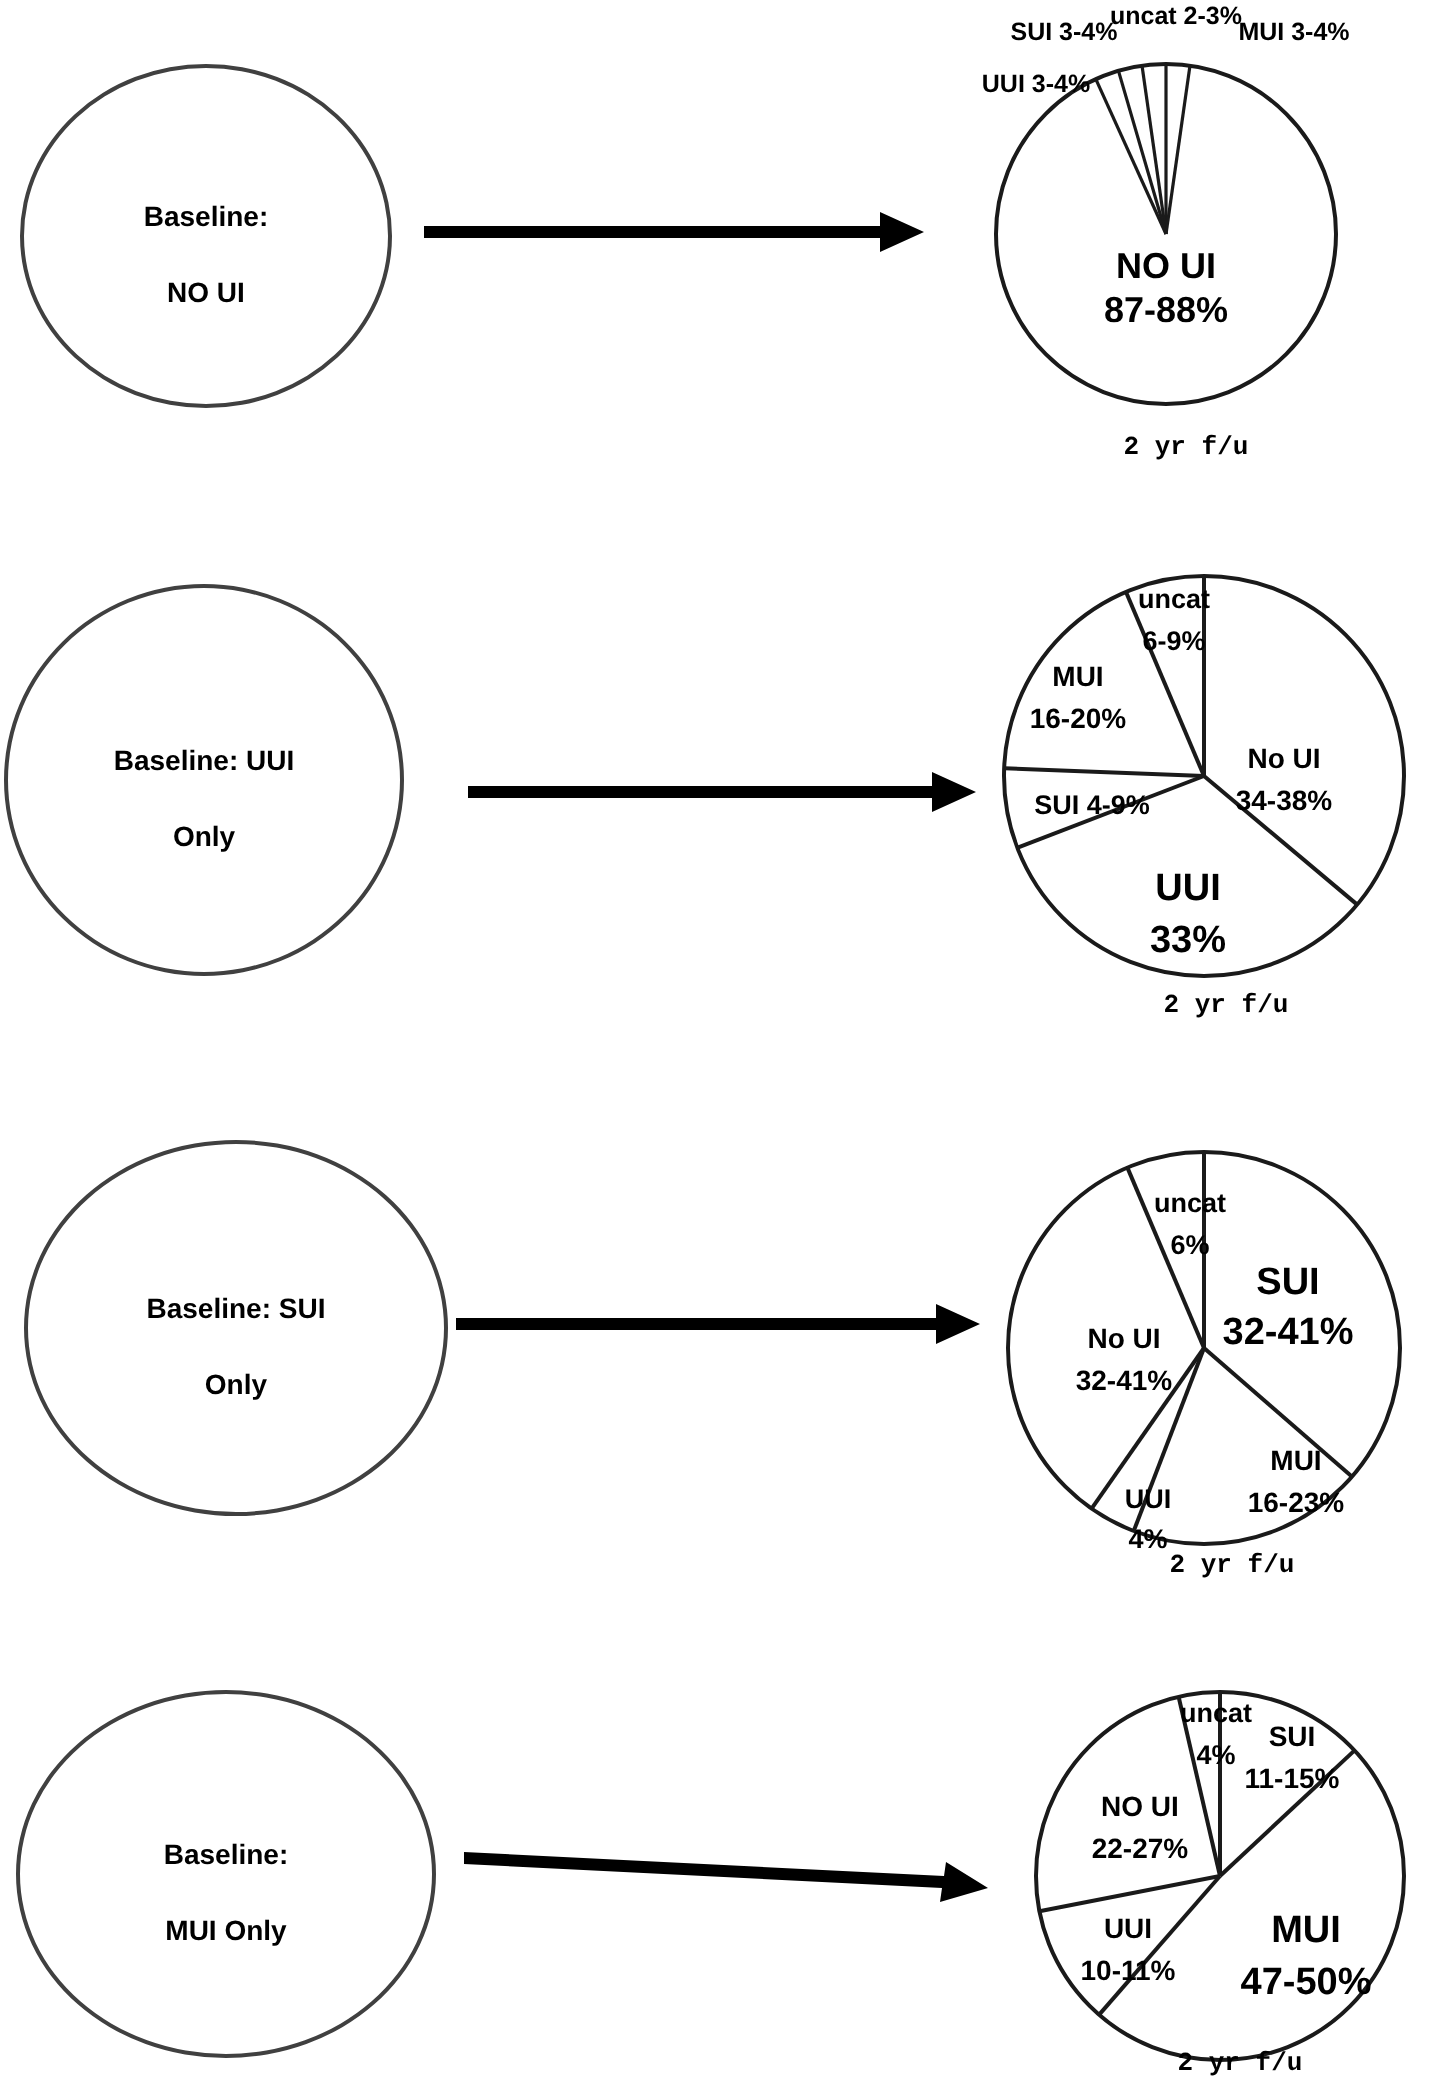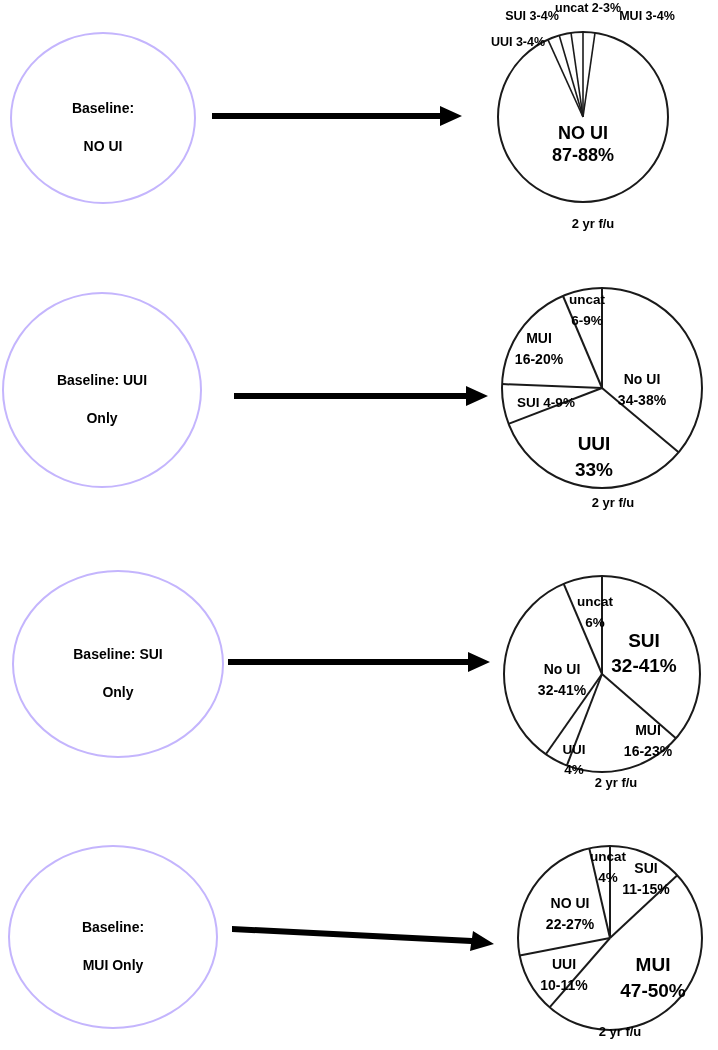--- a/index.html
+++ b/index.html
@@ -1,26 +1,26 @@
 <!DOCTYPE html>
 <html><head>
 <meta charset="utf-8">
 <style>
   html,body{margin:0;padding:0;background:#ffffff;}
   body{width:718px;height:1050px;position:relative;overflow:hidden;
        font-family:"Liberation Sans",sans-serif;color:#000;}
-  .baseline-circle{position:absolute;border:2px solid #c4b5fd;border-radius:50%;
+  .baseline-circle{position:absolute;border:2px solid #404040;border-radius:50%;
        background:#fff;display:flex;align-items:center;justify-content:center;}
   .baseline-label{font-weight:bold;font-size:14px;line-height:1.35;text-align:center;
        white-space:pre-line;}
   .arrow-wrap{position:absolute;}
   .pie-wrap{position:absolute;}
   .pie-svg{display:block;overflow:visible;}
   .slice-label{font-family:"Liberation Sans",sans-serif;font-weight:bold;fill:#000;}
-  .fu{position:absolute;font-size:13px;font-weight:bold;text-align:center;}
+  .fu{position:absolute;font-size:13px;font-weight:bold;text-align:center;font-family:Liberation Mono, monospace;}
 </style>
 </head>
 <body>
 
 <div class="baseline-circle" style="left:10px;top:32px;width:182px;height:168px;">
   <div class="baseline-label">
     <span>Baseline:</span><br>
     <span>NO UI</span>
   </div>
 </div>

